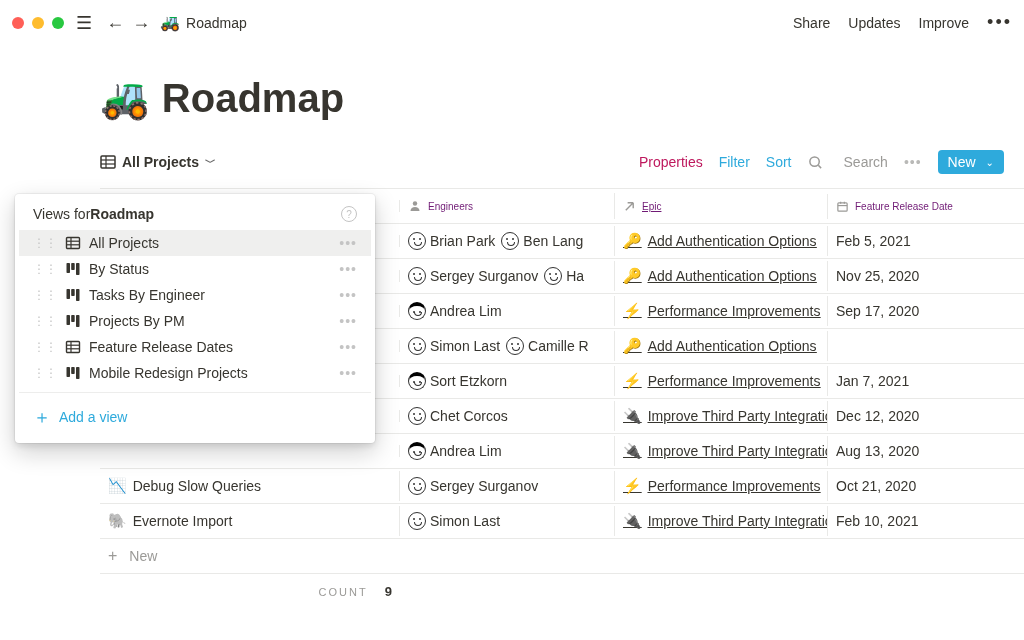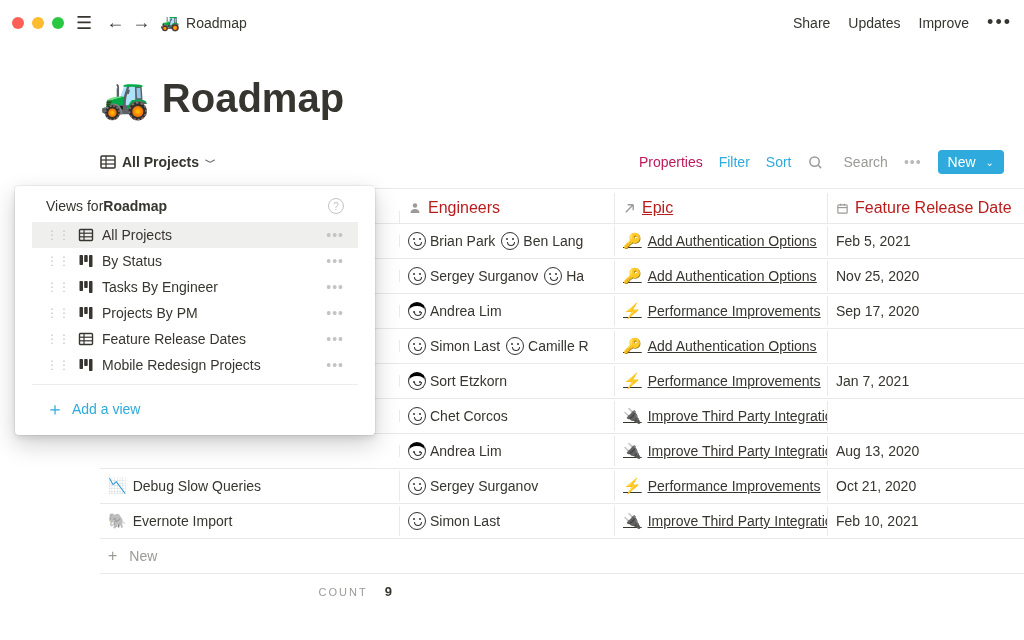--- a/index.html
+++ b/index.html
@@ -25,21 +25,21 @@
   .chev { font-size: 11px; color: #6b6b6b; }
   .toolbar-right { margin-left: auto; display: flex; align-items: center; gap: 16px; }
   .tb-item { color: #be185d; cursor: pointer; }
   .tb-item.blue { color: #2eaadc; }
   .search { display: flex; align-items: center; gap: 21px; color: #9b9a97; cursor: pointer; }
   .new-btn { background: #2eaadc; color: #fff; border-radius: 4px; padding: 4px 10px; display: flex; align-items: center; gap: 10px; cursor: pointer; font-weight: 500; }
   .new-btn .chev-down { font-size: 10px; }
   .three-dots { color: #b9b9b7; cursor: pointer; letter-spacing: 1px; }
   .table { margin-top: 14px; border-top: 1px solid #e9e9e7; position: relative; }
   .row { display: flex; border-bottom: 1px solid #e9e9e7; min-height: 35px; align-items: center; }
-  .row.header { font-size: 16px; color: #b91c1c; align-items: flex-end; }
+  .row.header { font-size: 10px; color: #701a75; }
   .cell { padding: 6px 8px; border-right: 1px solid #e9e9e7; overflow: hidden; white-space: nowrap; display: flex; align-items: center; gap: 6px; }
   .cell.name-col { width: 300px; }
   .cell.eng-col { width: 215px; }
   .cell.epic-col { width: 213px; text-decoration: underline; }
   .cell.date-col { width: 196px; border-right: none; }
   .hdr-ico { display: inline-flex; color: #9b9a97; }
   .person { display: inline-flex; align-items: center; gap: 4px; }
   .face { width: 18px; height: 18px; border-radius: 50%; background: #fff; border: 1.5px solid #333; position: relative; flex-shrink: 0; }
   .face::before, .face::after { content: ""; position: absolute; background: #333; }
   .face::before { width: 2px; height: 2px; top: 5px; left: 4px; border-radius: 50%; box-shadow: 6px 0 0 #333; }
@@ -47,21 +47,21 @@
   .face.hair { border-top: 4px solid #000; }
   .epic-link { text-decoration: underline; color: #37352f; font-weight: 500; }
   .row-emoji { font-size: 15px; }
   .new-row { color: #9b9a97; cursor: pointer; }
   .new-row .plus { font-size: 16px; margin-right: 6px; }
   .footer { display: flex; margin-top: 4px; }
   .footer .name-col { }
   .footer .count { font-size: 11px; letter-spacing: 2px; color: #9b9a97; padding: 6px 8px; }
   .footer .count b { color: #37352f; letter-spacing: 0; font-size: 13px; }
 
-  .dropdown { position: absolute; top: 186px; left: 15px; width: 360px; background: #fff; border-radius: 4px; box-shadow: 0 0 0 1px rgba(15,15,15,0.05), 0 3px 6px rgba(15,15,15,0.1), 0 9px 24px rgba(15,15,15,0.2); z-index: 100; padding: 8px 17px; }
+  .dropdown { position: absolute; top: 194px; left: 15px; width: 360px; background: #fff; border-radius: 4px; box-shadow: 0 0 0 1px rgba(15,15,15,0.05), 0 3px 6px rgba(15,15,15,0.1), 0 9px 24px rgba(15,15,15,0.2); z-index: 100; padding: 8px 4px; }
   .dd-header { padding: 4px 14px 8px; font-size: 14px; color: #37352f; display: flex; align-items: center; }
   .dd-header b { font-weight: 600; }
   .dd-help { margin-left: auto; width: 16px; height: 16px; border: 1.5px solid #c4c4c4; border-radius: 50%; color: #c4c4c4; font-size: 10px; display: flex; align-items: center; justify-content: center; cursor: pointer; }
   .dd-item { display: flex; align-items: center; padding: 5px 14px; cursor: pointer; gap: 8px; }
   .dd-item.active { background: #efefee; }
   .dd-drag { color: #c4c4c4; font-size: 12px; cursor: grab; }
   .dd-icon { color: #37352f; display: inline-flex; }
   .dd-more { margin-left: auto; color: #c4c4c4; letter-spacing: 1px; }
   .dd-sep { border-top: 1px solid #ededec; margin: 6px 0; }
   .dd-add { display: flex; align-items: center; gap: 8px; padding: 6px 14px; color: #2eaadc; cursor: pointer; }
@@ -261,20 +261,21 @@
           <div class="cell eng-col">
             <span class="person">
               <span class="face"></span>
               <span>Chet Corcos</span>
             </span>
           </div>
           <div class="cell epic-col">
             <span class="row-emoji">🔌</span>
             <span class="epic-link">Improve Third Party Integrations</span>
           </div>
+          <div class="cell date-col">Dec 12, 2020</div>
         </div>
         <div class="row">
           <div class="cell name-col">
             <span></span>
           </div>
           <div class="cell eng-col">
             <span class="person">
               <span class="face hair"></span>
               <span>Andrea Lim</span>
             </span>

